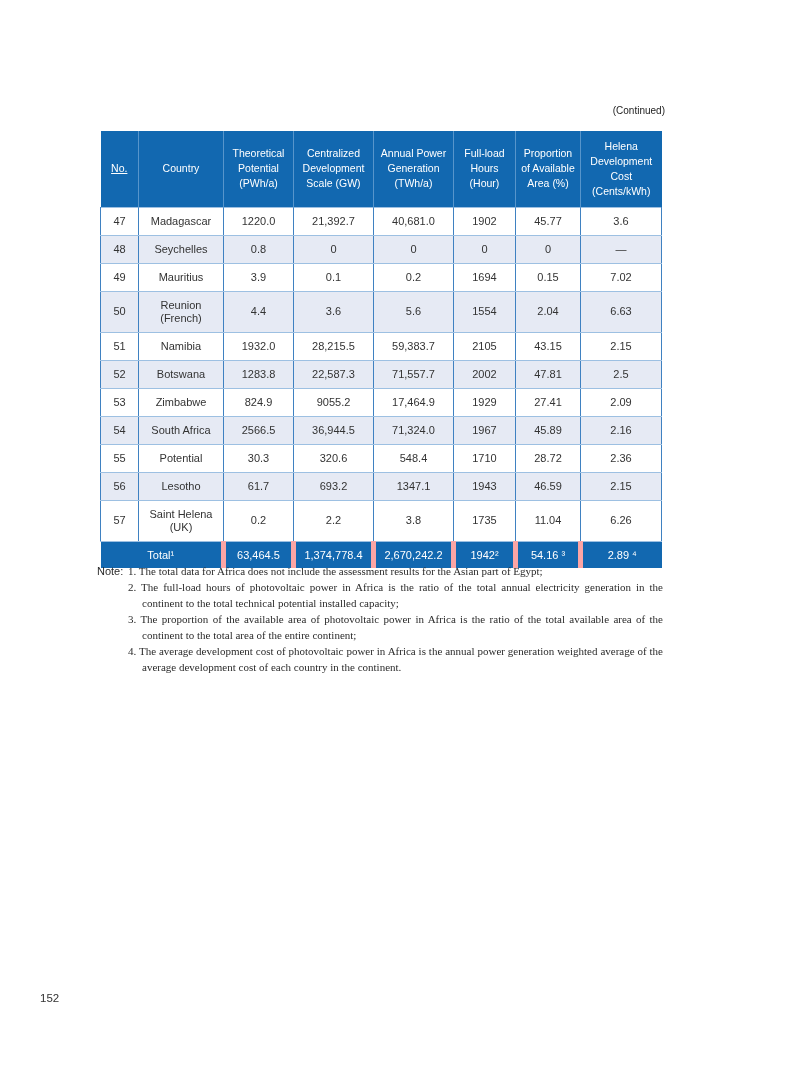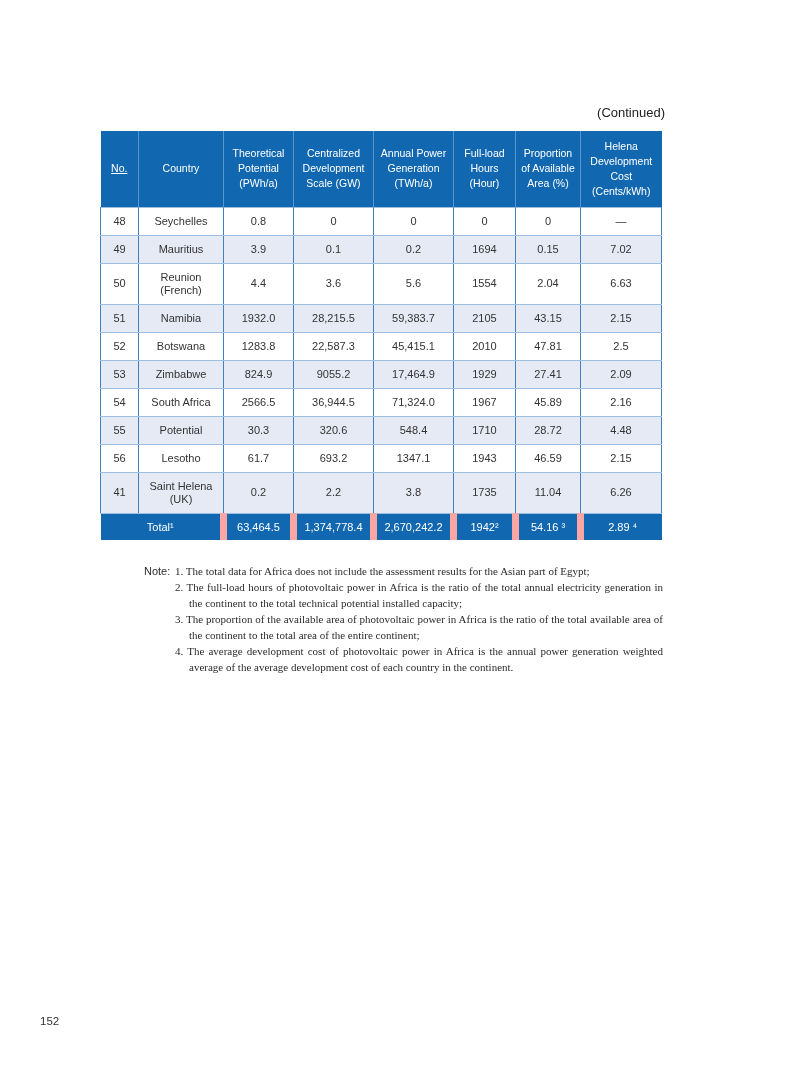--- a/index.html
+++ b/index.html
@@ -10,21 +10,21 @@
     color: #2f2f2f;
     position: relative;
     overflow: hidden;
   }
   .page { position: absolute; inset: 0; background: #ffffff; }
 
   .continued {
     position: absolute;
     top: 105px;
     right: 128px;
-    font-size: 13px;
+    font-size: 10px;
     color: #222222;
   }
 
   .table-wrap {
     position: absolute;
     left: 100px;
     top: 131px;
     width: 561px;
   }
   table.pv-table {
@@ -63,47 +63,47 @@
   .pv-table tbody tr:nth-child(even) td { background: #e6eaf4; }
 
   .pv-table tfoot td {
     background: #1268b0;
     color: #ffffff;
     font-size: 11px;
     text-align: center;
     vertical-align: middle;
     padding: 7px 2px;
     border: none;
-    border-left: 7px solid #fca5a5;
+    border-left: 5px solid #fca5a5;
   }
   .pv-table tfoot td:first-child { border-left: none; }
 
   .notes {
     position: absolute;
     left: 97px;
     top: 563px;
     width: 566px;
     font-size: 11px;
     line-height: 16px;
     color: #2b2b2b;
   }
   .note-row { display: flex; }
-  .note-label { width: 31px; flex: 0 0 31px; margin-left: 47px; }
+  .note-label { width: 31px; flex: 0 0 31px; }
   .note-item {
     flex: 1;
     padding-left: 14px;
     text-indent: -14px;
     text-align: justify;
     font-family: Liberation Serif, serif;
   }
 
   .page-num {
     position: absolute;
     left: 40px;
-    top: 1015px;
+    top: 992px;
     font-size: 11.5px;
     color: #333333;
   }
 </style>
 </head>
 <body>
 
 <div class="page">
 
   <div class="continued">(Continued)</div>
@@ -127,20 +127,30 @@
           <th>Theoretical Potential (PWh/a)</th>
           <th>Centralized Development Scale (GW)</th>
           <th>Annual Power Generation (TWh/a)</th>
           <th>Full-load Hours (Hour)</th>
           <th>Proportion of Available Area (%)</th>
           <th>Helena Development Cost (Cents/kWh)</th>
         </tr>
       </thead>
       <tbody>
           <tr>
+            <td>47</td>
+            <td>Madagascar</td>
+            <td>1220.0</td>
+            <td>21,392.7</td>
+            <td>40,681.0</td>
+            <td>1902</td>
+            <td>45.77</td>
+            <td>3.6</td>
+          </tr>
+          <tr>
             <td>48</td>
             <td>Seychelles</td>
             <td>0.8</td>
             <td>0</td>
             <td>0</td>
             <td>0</td>
             <td>0</td>
             <td>—</td>
           </tr>
           <tr>
@@ -171,22 +181,22 @@
             <td>59,383.7</td>
             <td>2105</td>
             <td>43.15</td>
             <td>2.15</td>
           </tr>
           <tr>
             <td>52</td>
             <td>Botswana</td>
             <td>1283.8</td>
             <td>22,587.3</td>
-            <td>45,415.1</td>
-            <td>2010</td>
+            <td>71,557.7</td>
+            <td>2002</td>
             <td>47.81</td>
             <td>2.5</td>
           </tr>
           <tr>
             <td>53</td>
             <td>Zimbabwe</td>
             <td>824.9</td>
             <td>9055.2</td>
             <td>17,464.9</td>
             <td>1929</td>
@@ -204,34 +214,34 @@
             <td>2.16</td>
           </tr>
           <tr>
             <td>55</td>
             <td>Potential</td>
             <td>30.3</td>
             <td>320.6</td>
             <td>548.4</td>
             <td>1710</td>
             <td>28.72</td>
-            <td>4.48</td>
+            <td>2.36</td>
           </tr>
           <tr>
             <td>56</td>
             <td>Lesotho</td>
             <td>61.7</td>
             <td>693.2</td>
             <td>1347.1</td>
             <td>1943</td>
             <td>46.59</td>
             <td>2.15</td>
           </tr>
           <tr>
-            <td>41</td>
+            <td>57</td>
             <td>Saint Helena (UK)</td>
             <td>0.2</td>
             <td>2.2</td>
             <td>3.8</td>
             <td>1735</td>
             <td>11.04</td>
             <td>6.26</td>
           </tr>
         </tbody>
       <tfoot>

